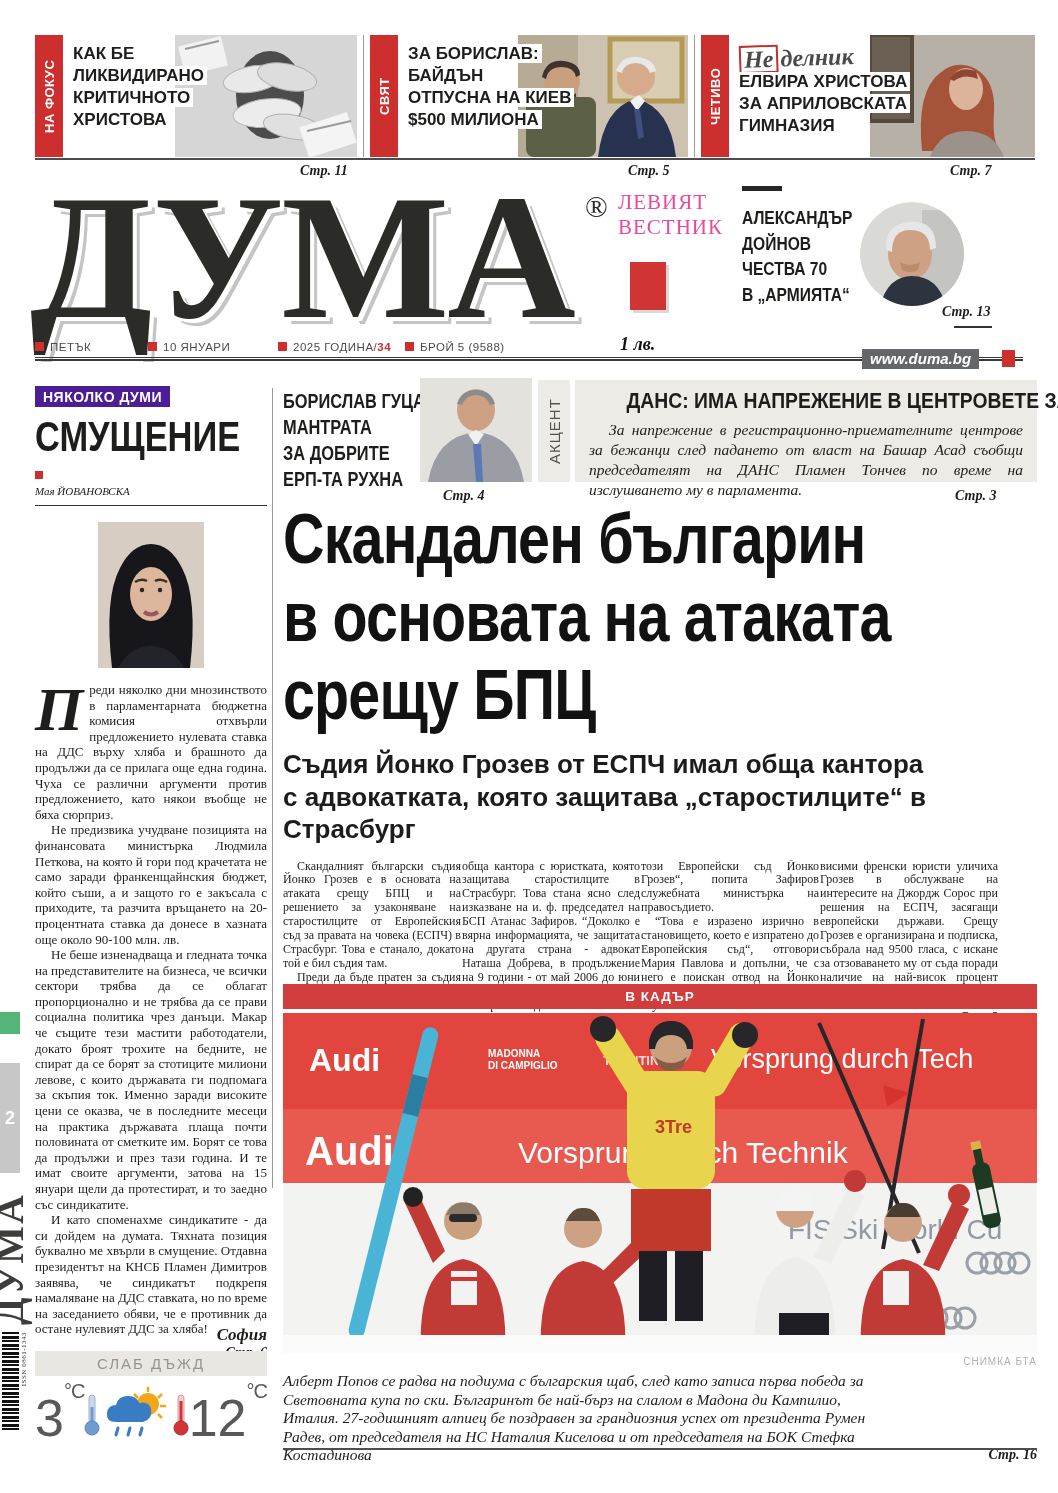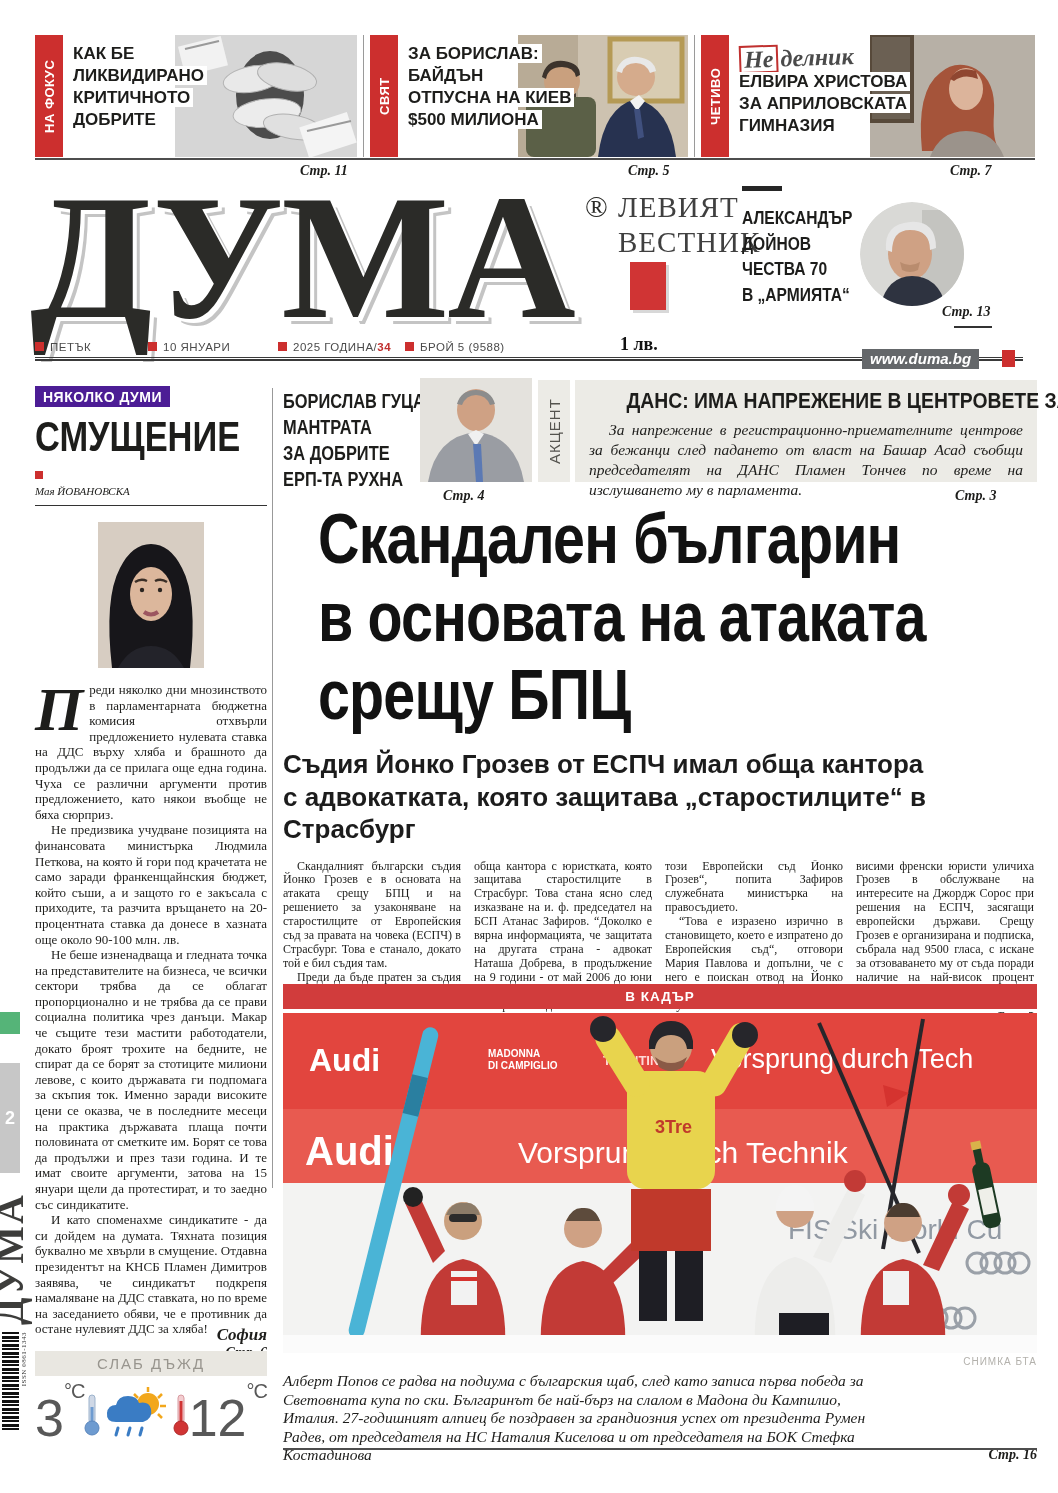--- a/index.html
+++ b/index.html
@@ -35,36 +35,36 @@
   
   .nedelnik { display:flex; align-items:baseline; gap:2px; padding:6px 0 2px 10px; transform:rotate(-2deg); }
   .nedelnik .ne { font-style:italic; font-weight:bold; font-size:24px; color:#4a4a4a;
      border:2px solid #c0302f; padding:0 3px; line-height:1; }
   .nedelnik .rest { font-style:italic; font-weight:bold; font-size:24px; color:#4a4a4a; }
 
   
   #masthead-title { position:absolute; left:30px; top:168px; font-weight:bold; font-size:178px; line-height:1;
      letter-spacing:-2px; color:#2b2b28; text-shadow:4px 4px 0 #ffffff, 7px 7px 0 #c4c4c4; }
   #masthead-reg { position:absolute; left:585px; top:190px; font-size:30px; color:#2b2b28; }
-  #tagline { position:absolute; left:618px; top:190px; font-size:29px; line-height:1.2; letter-spacing:1px; color:#404040; }
+  #tagline { position:absolute; left:618px; top:190px; font-size:21px; line-height:1.2; letter-spacing:1px; color:#ec4899; }
   #masthead-square { position:absolute; left:630px; top:262px; width:36px; height:48px; background:#d03434; box-shadow:3px 3px 0 #d8d8d8; }
   #side-promo { position:absolute; left:742px; top:186px; width:300px; }
   #side-promo .dash { width:40px; height:5px; background:#262626; margin-bottom:14px; }
   #side-promo .title { font-family:"Liberation Sans",sans-serif; font-weight:bold; font-size:19px; line-height:1.35; }
   #side-promo .title .line { display:block; }
   #doinov-photo { position:absolute; left:118px; top:16px; width:104px; height:104px; border-radius:50%; overflow:hidden; }
   #side-promo .pref { position:absolute; left:200px; top:118px; }
   #side-promo .pref-line { position:absolute; left:212px; top:140px; width:38px; border-top:2px solid #333; }
 
   
   .dl-item { position:absolute; top:341px; font-family:"Liberation Sans",sans-serif; font-size:11.5px;
      color:#4b4b4b; letter-spacing:.5px; white-space:nowrap; }
   .dl-item .sq { display:inline-block; width:9px; height:9px; background:#cc2f2e; margin-right:6px; }
   .dl-red { color:#c0302f; font-weight:bold; }
-  #price { position:absolute; left:620px; top:334px; font-weight:bold; font-size:18px; color:#111; }
+  #price { position:absolute; left:620px; top:334px; font-weight:bold; font-style:italic; font-size:18px; color:#111; }
   #mast-rule { position:absolute; left:35px; top:357px; width:988px; height:4px;
      border-top:1px solid #3a3a3a; border-bottom:2px solid #3a3a3a; }
   #site-badge { position:absolute; left:862px; top:349px; height:20px; background:#64676a; color:#fff;
      font-family:"Liberation Sans",sans-serif; font-weight:bold; font-style:italic; font-size:15px;
      padding:1px 8px; }
   #site-sq { position:absolute; left:1002px; top:350px; width:13px; height:17px; background:#cc2f2e; }
 
   
   #opinion { position:absolute; left:35px; top:386px; width:232px; }
   #opinion .kicker { display:inline-block; background:#4c1d95; color:#fff; font-family:"Liberation Sans",sans-serif;
@@ -117,24 +117,24 @@
      display:flex; align-items:center; justify-content:center; }
   #accent-box { position:absolute; left:575px; top:380px; width:462px; height:102px; background:#ecebe6;
      padding:8px 14px 0; text-align:center; }
   #accent-box .hl { font-family:"Liberation Sans",sans-serif; font-weight:bold; font-size:22px; }
   #accent-box .txt { font-style:italic; font-size:15.5px; line-height:1.3; margin-top:6px; text-align:justify; text-indent:20px; }
   #accent-pref { position:absolute; left:955px; top:488px; }
 
   
   #lead { position:absolute; left:283px; top:500px; width:754px; }
   #lead .hl { font-family:"Liberation Sans",sans-serif; font-weight:bold; font-size:70px; line-height:78px;
-     letter-spacing:-1px; color:#121212;margin-left:35px; }
+     letter-spacing:-1px; color:#121212; }
   #lead .hl .line { display:block; }
   #lead .sub { margin-top:14px; font-family:"Liberation Sans",sans-serif; font-weight:bold; font-size:26px; line-height:1.25; color:#1c1c1c; }
-  #lead .cols { display:flex; gap:13px; margin-top:14px; height:192px; overflow:hidden; }
+  #lead .cols { display:flex; gap:1px; margin-top:14px; height:192px; overflow:hidden; }
   #lead .col { width:178px; font-size:12px; line-height:13.9px; text-align:justify; }
   #lead .col p { text-indent:14px; }
   #lead .col p.nf { text-indent:0; }
   #lead .col .pref { text-align:right; margin-top:10px; font-size:13px; }
 
   
   #inframe-bar { position:absolute; left:283px; top:984px; width:754px; height:25px; background:#d13c3c;
      color:#fff; font-family:"Liberation Sans",sans-serif; font-weight:bold; font-size:13.5px; letter-spacing:1px;
      display:flex; align-items:center; justify-content:center; }
   #inframe-photo { position:absolute; left:283px; top:1013px; width:754px; height:340px; }
@@ -165,21 +165,21 @@
             <ellipse cx="92" cy="78" rx="34" ry="14" fill="#ececec" stroke="#b5b5b5" transform="rotate(-6 92 78)"></ellipse>
             <ellipse cx="118" cy="92" rx="30" ry="12" fill="#e0e0e0" stroke="#b0b0b0" transform="rotate(10 118 92)"></ellipse>
             <rect x="128" y="84" width="50" height="32" fill="#f4f4f4" transform="rotate(-18 153 100)"></rect>
             <line x1="132" y1="96" x2="176" y2="86" stroke="#9a9a9a" stroke-width="2"></line>
           </svg>
         </div>
         <div class="promo-title">
           <span class="line"><span>КАК БЕ</span></span>
           <span class="line"><span>ЛИКВИДИРАНО</span></span>
           <span class="line"><span>КРИТИЧНОТО</span></span>
-          <span class="line"><span>ДОБРИТЕ</span></span>
+          <span class="line"><span>ХРИСТОВА</span></span>
         </div>
       </div>
     </div>
     <div class="promo-sep"></div>
     <div class="promo" style="width:318px">
       <div class="promo-tag">СВЯТ</div>
       <div class="promo-body">
         <div class="promo-img">
           <svg width="170" height="122">
             <rect width="170" height="122" fill="#cdc2b0"></rect>

